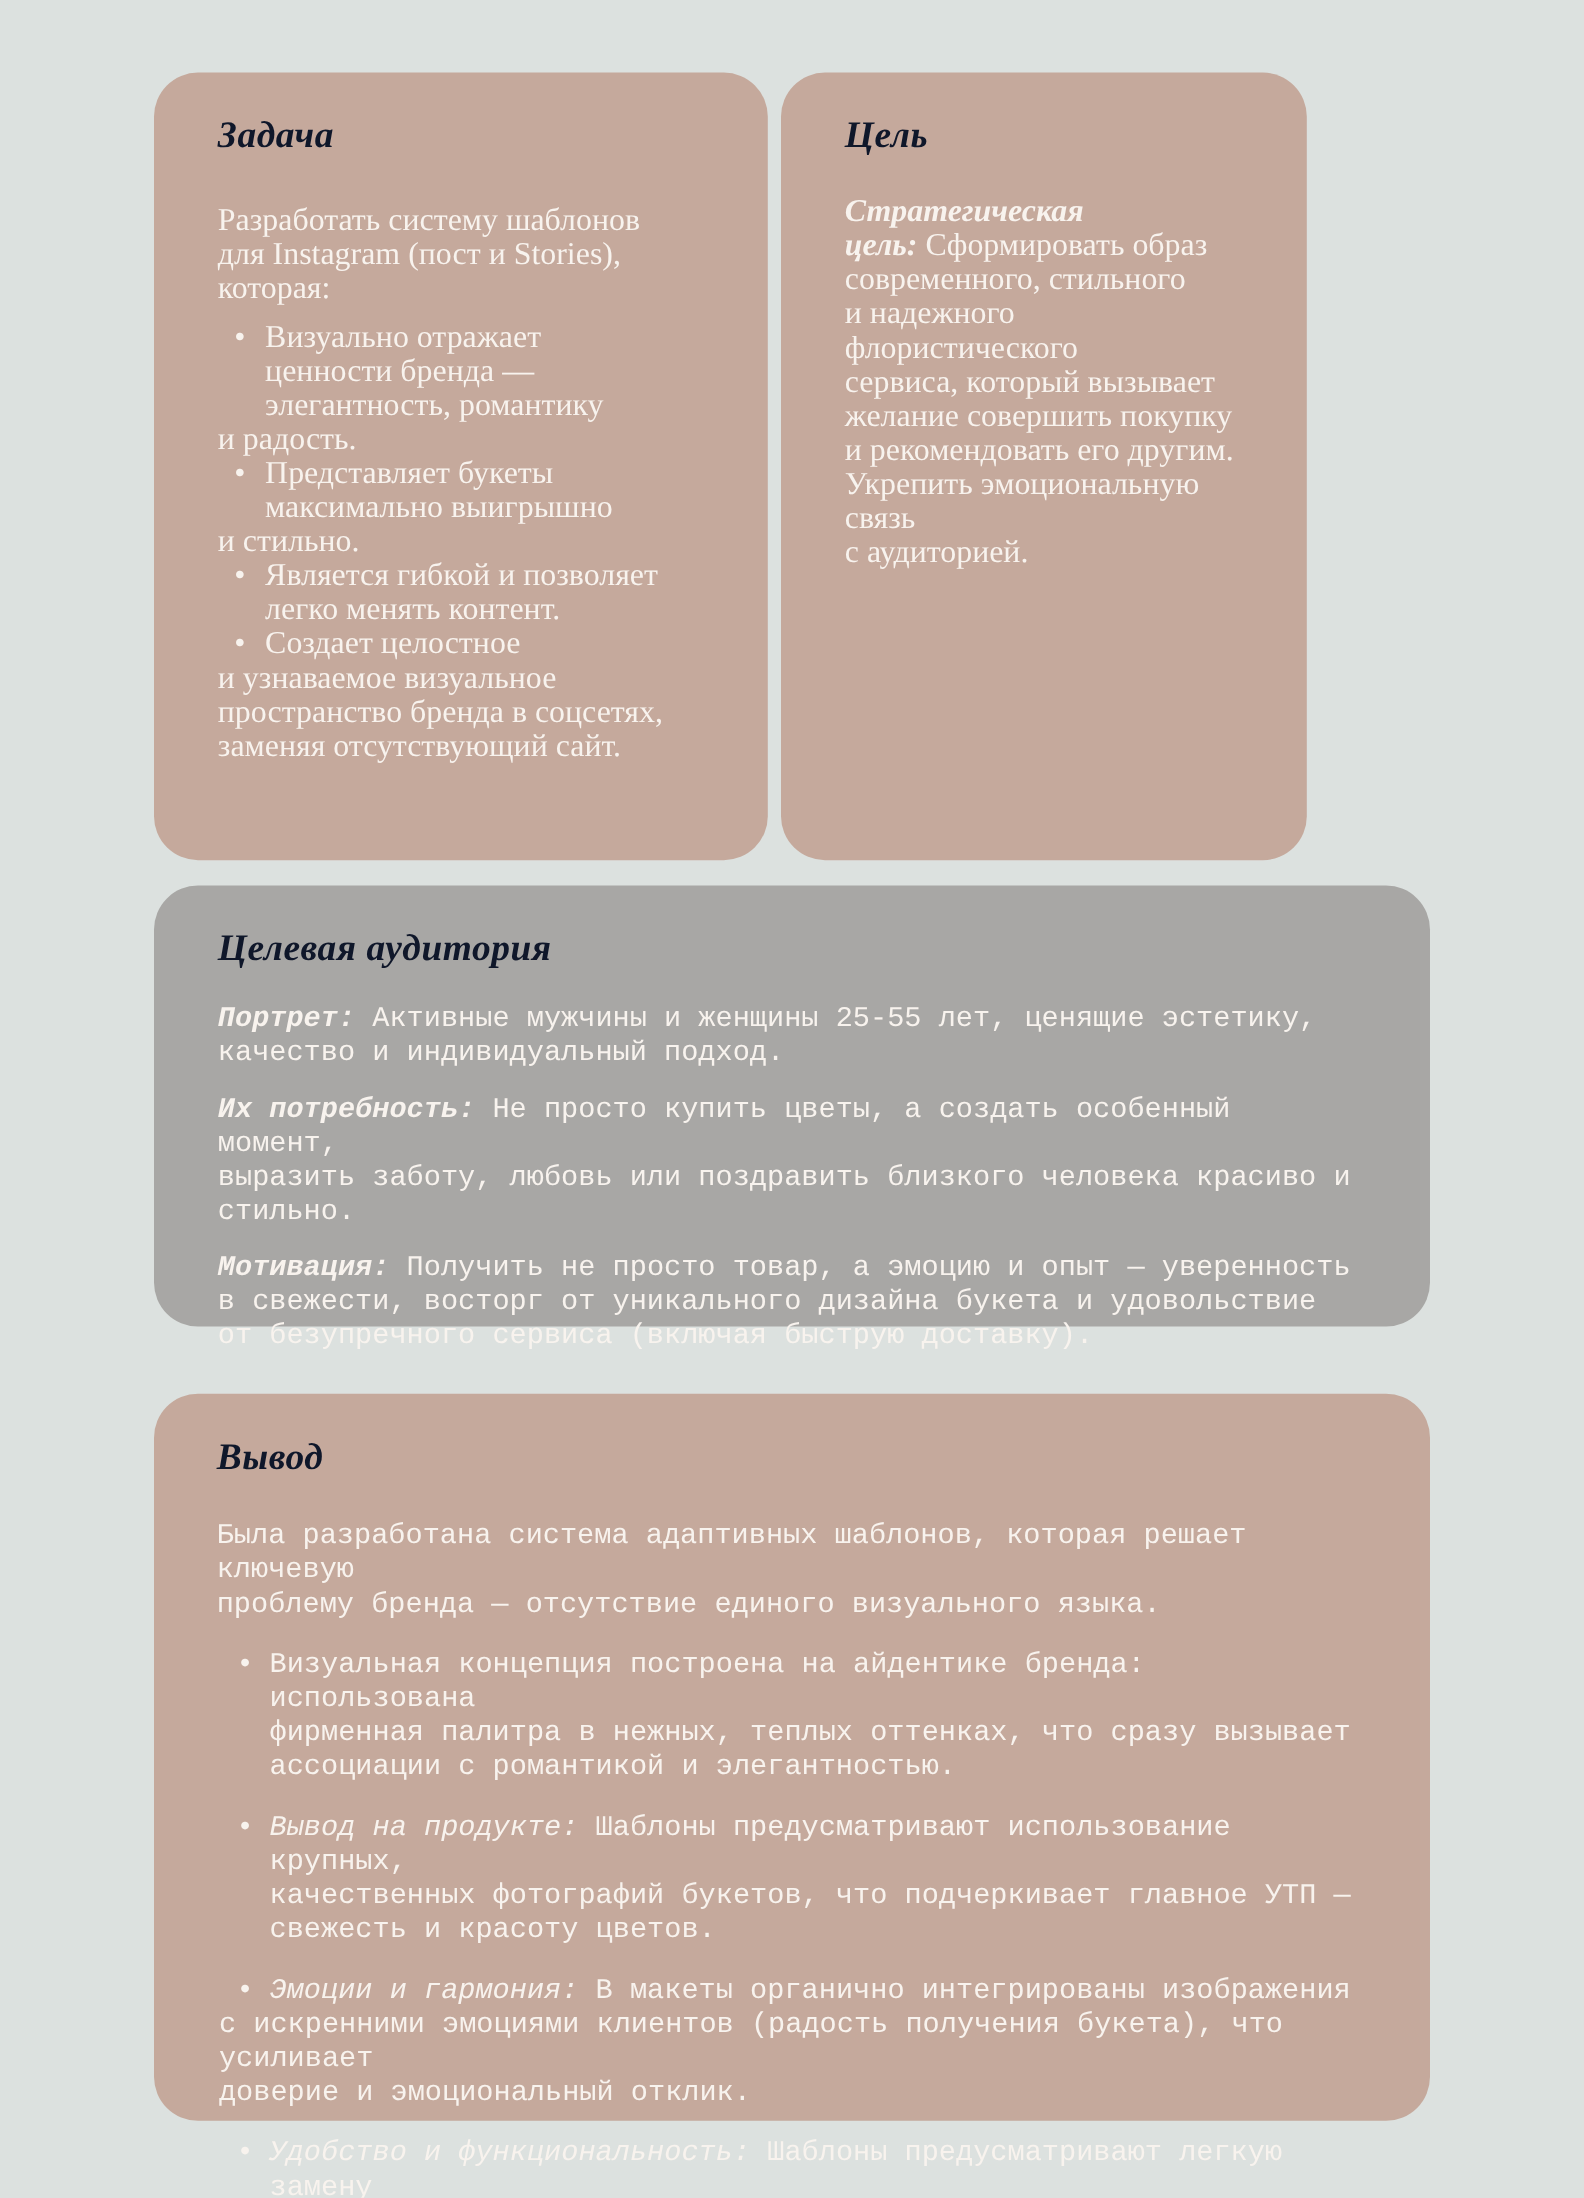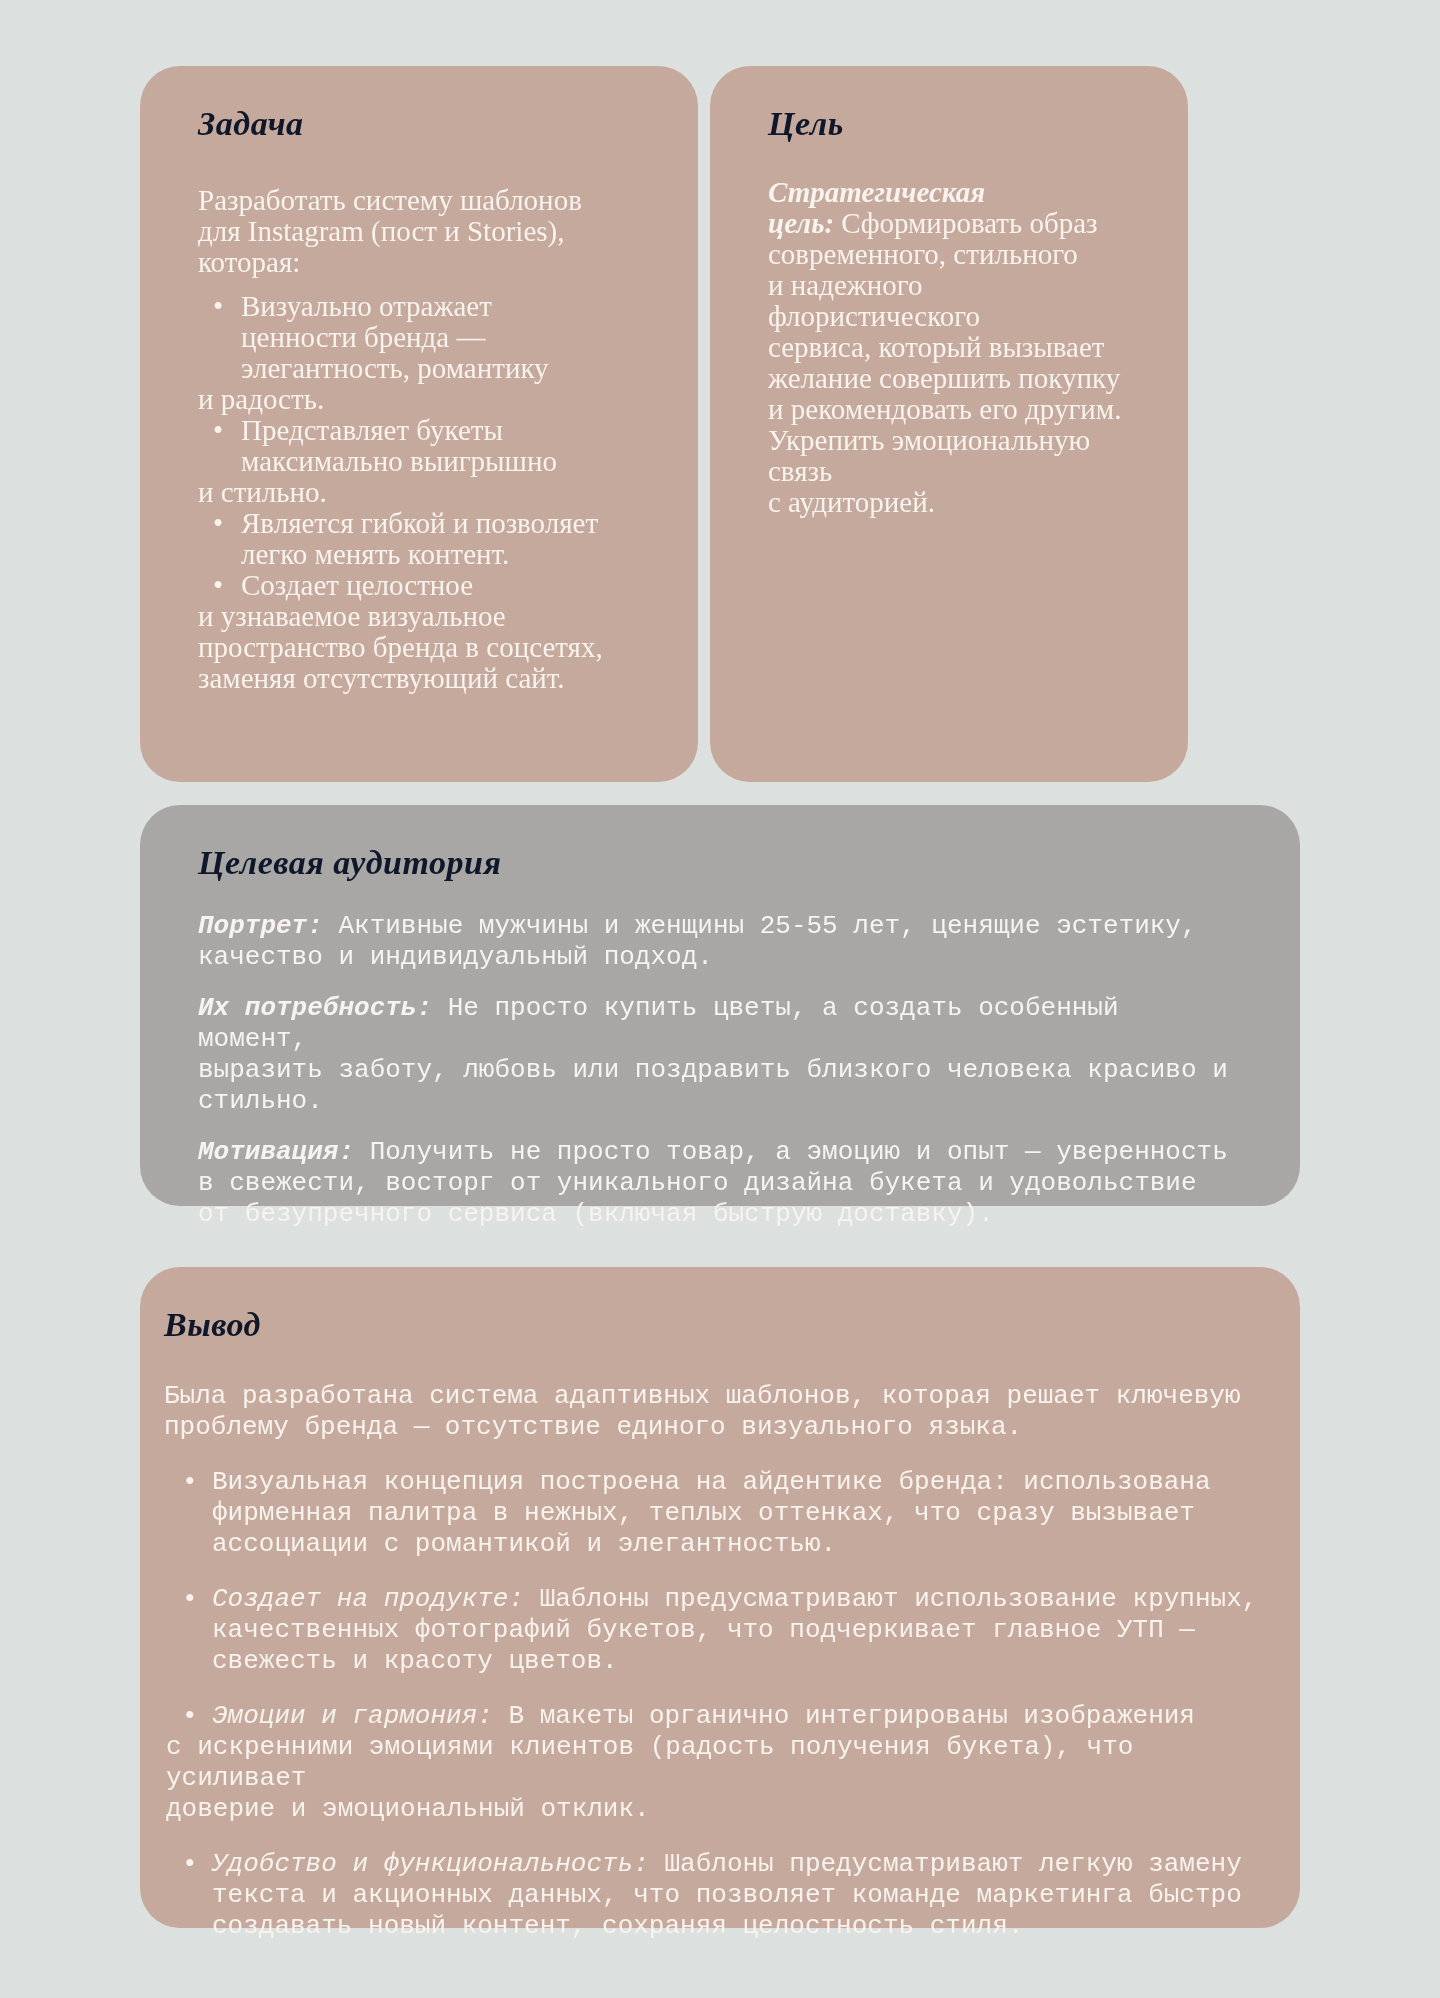--- a/index.html
+++ b/index.html
@@ -11,21 +11,21 @@
     -webkit-font-smoothing:antialiased;
   }
   .card{
     position:absolute;border-radius:40px;box-sizing:border-box;
   }
   .card.rose{background:#c5a99c;}
   .card.gray{background:#a8a7a5;}
   #card-task {left:140px;top:66px;width:558px;height:716px;padding:36px 58px;}
   #card-goal {left:710px;top:66px;width:478px;height:716px;padding:36px 58px;}
   #card-audience {left:140px;top:805px;width:1160px;height:401px;padding:36px 58px;}
-  #card-conclusion{left:140px;top:1267px;width:1160px;height:661px;padding:36px 24px;}
+  #card-conclusion{left:140px;top:1267px;width:1160px;height:661px;padding:36px 57px;}
   h2.card-title{
     margin:0;font-size:34px;line-height:44px;font-weight:bold;font-style:italic;
     color:#0f172a;letter-spacing:.5px;
   }
   .pre{white-space:pre-line;}
   
   .body-lg{font-size:29px;line-height:31px;}
   .intro-lg{margin-top:39px;}
   .bullets-lg{margin-top:13px;}
   .bullet-main{position:relative;padding-left:43px;}
@@ -107,21 +107,21 @@
 проблему бренда — отсутствие единого визуального языка.</div>
 
   <div class="cbullet body-md">
     <div class="cb-main"><span class="lead-i"></span><span class="pre">Визуальная концепция построена на айдентике бренда: использована
 фирменная палитра в нежных, теплых оттенках, что сразу вызывает
 ассоциации с романтикой и элегантностью.</span></div>
     <div class="cb-cont pre"></div>
   </div>
 
   <div class="cbullet body-md">
-    <div class="cb-main"><span class="lead-i">Создает на продукте:</span><span class="pre"> Шаблоны предусматривают использование крупных,
+    <div class="cb-main"><span class="lead-i">Вывод на продукте:</span><span class="pre"> Шаблоны предусматривают использование крупных,
 качественных фотографий букетов, что подчеркивает главное УТП —
 свежесть и красоту цветов.</span></div>
     <div class="cb-cont pre"></div>
   </div>
 
   <div class="cbullet body-md">
     <div class="cb-main"><span class="lead-i">Эмоции и гармония:</span><span class="pre"> В макеты органично интегрированы изображения</span></div>
     <div class="cb-cont pre">с искренними эмоциями клиентов (радость получения букета), что усиливает
 доверие и эмоциональный отклик.</div>
   </div>

